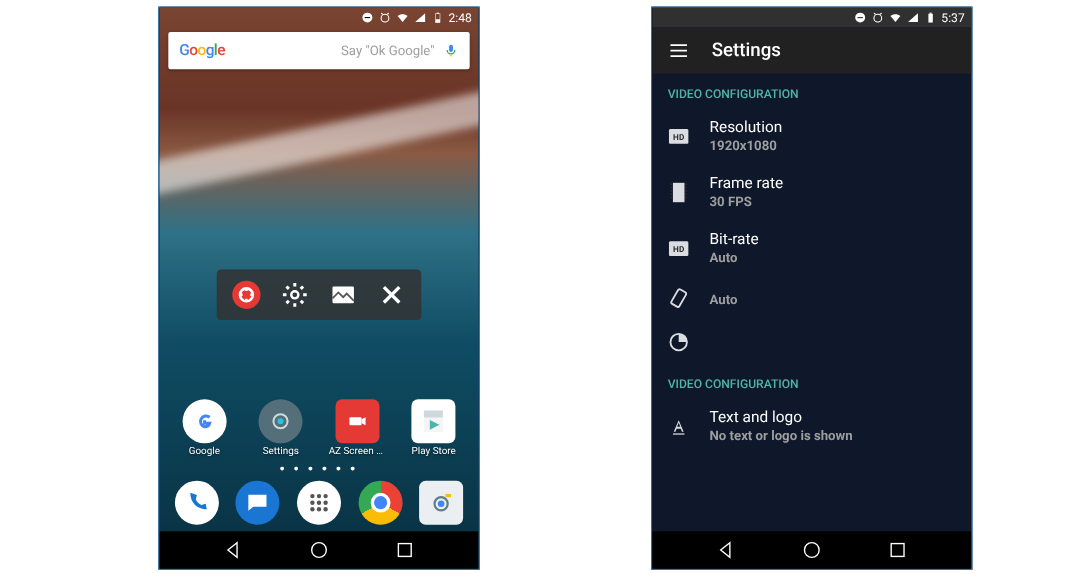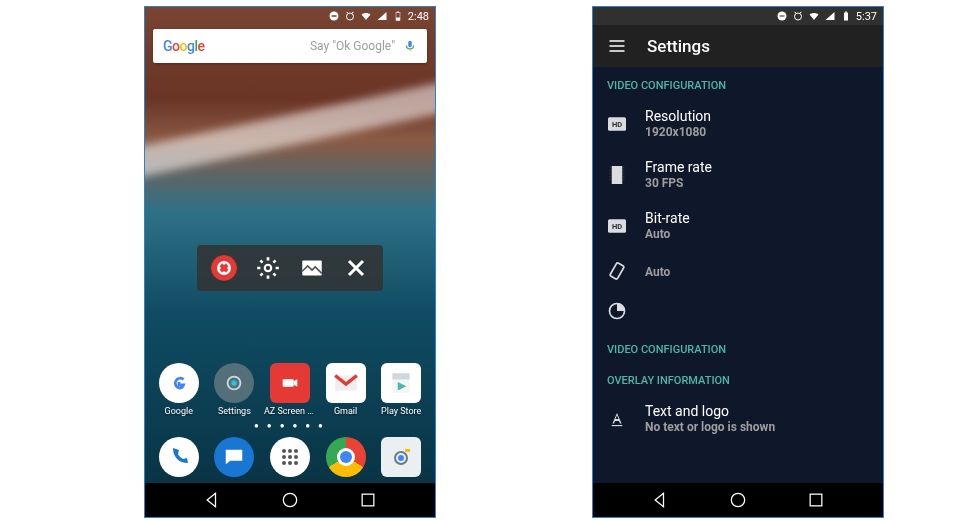--- a/index.html
+++ b/index.html
@@ -215,29 +215,20 @@
         <div class="ic sq" style="background:#e53935">
             <svg width="22" height="22" viewBox="0 0 24 24" fill="#fff">
               <rect x="4" y="8" width="12" height="8" rx="1"></rect>
               <path d="M16 10l4-2v8l-4-2z"></path>
             </svg>
           </div>
         <span class="lbl">AZ Screen R...</span>
       </div>
       <div class="app">
         <div class="ic sq" style="background:#fff">
-            <svg width="26" height="20" viewBox="0 0 24 18">
-              <path d="M2 2h20v14H2z" fill="#eee"></path>
-              <path d="M2 2l10 8L22 2" fill="none" stroke="#e53935" stroke-width="3"></path>
-            </svg>
-          </div>
-        <span class="lbl">Gmail</span>
-      </div>
-      <div class="app">
-        <div class="ic sq" style="background:#fff">
             <svg width="26" height="26" viewBox="0 0 24 24">
               <path d="M4 3h16v6H4z" fill="#cfd8dc"></path>
               <path d="M4 9h16v12H4z" fill="#f5f5f5"></path>
               <path d="M9 11l8 4-8 4z" fill="#4db6ac"></path>
             </svg>
           </div>
         <span class="lbl">Play Store</span>
       </div>
     </div>
 
@@ -415,21 +406,20 @@
           <div class="setting-ic">
             <svg width="20" height="20" viewBox="0 0 24 24" fill="#fff">
               <circle cx="12" cy="12" r="9" fill="none" stroke="#fff" stroke-width="2"></circle>
               <path d="M12 3a9 9 0 019 9h-9z"></path>
             </svg>
           </div>
           <div class="setting-txt">
           </div>
         </div>
         <div class="section-hdr">VIDEO CONFIGURATION</div>
-        <div class="section-hdr">OVERLAY INFORMATION</div>
         <div class="setting-row">
           <div class="setting-ic">
             <svg width="18" height="18" viewBox="0 0 24 24" fill="#fff">
               <path d="M6 18L12 4l6 14h-2l-1.5-3.5h-5L8 18zm4-6h4l-2-5z"></path>
               <rect x="5" y="20" width="14" height="1.5"></rect>
             </svg>
           </div>
           <div class="setting-txt">
             <span class="st-title">Text and logo</span>
             <span class="st-sub">No text or logo is shown</span>

